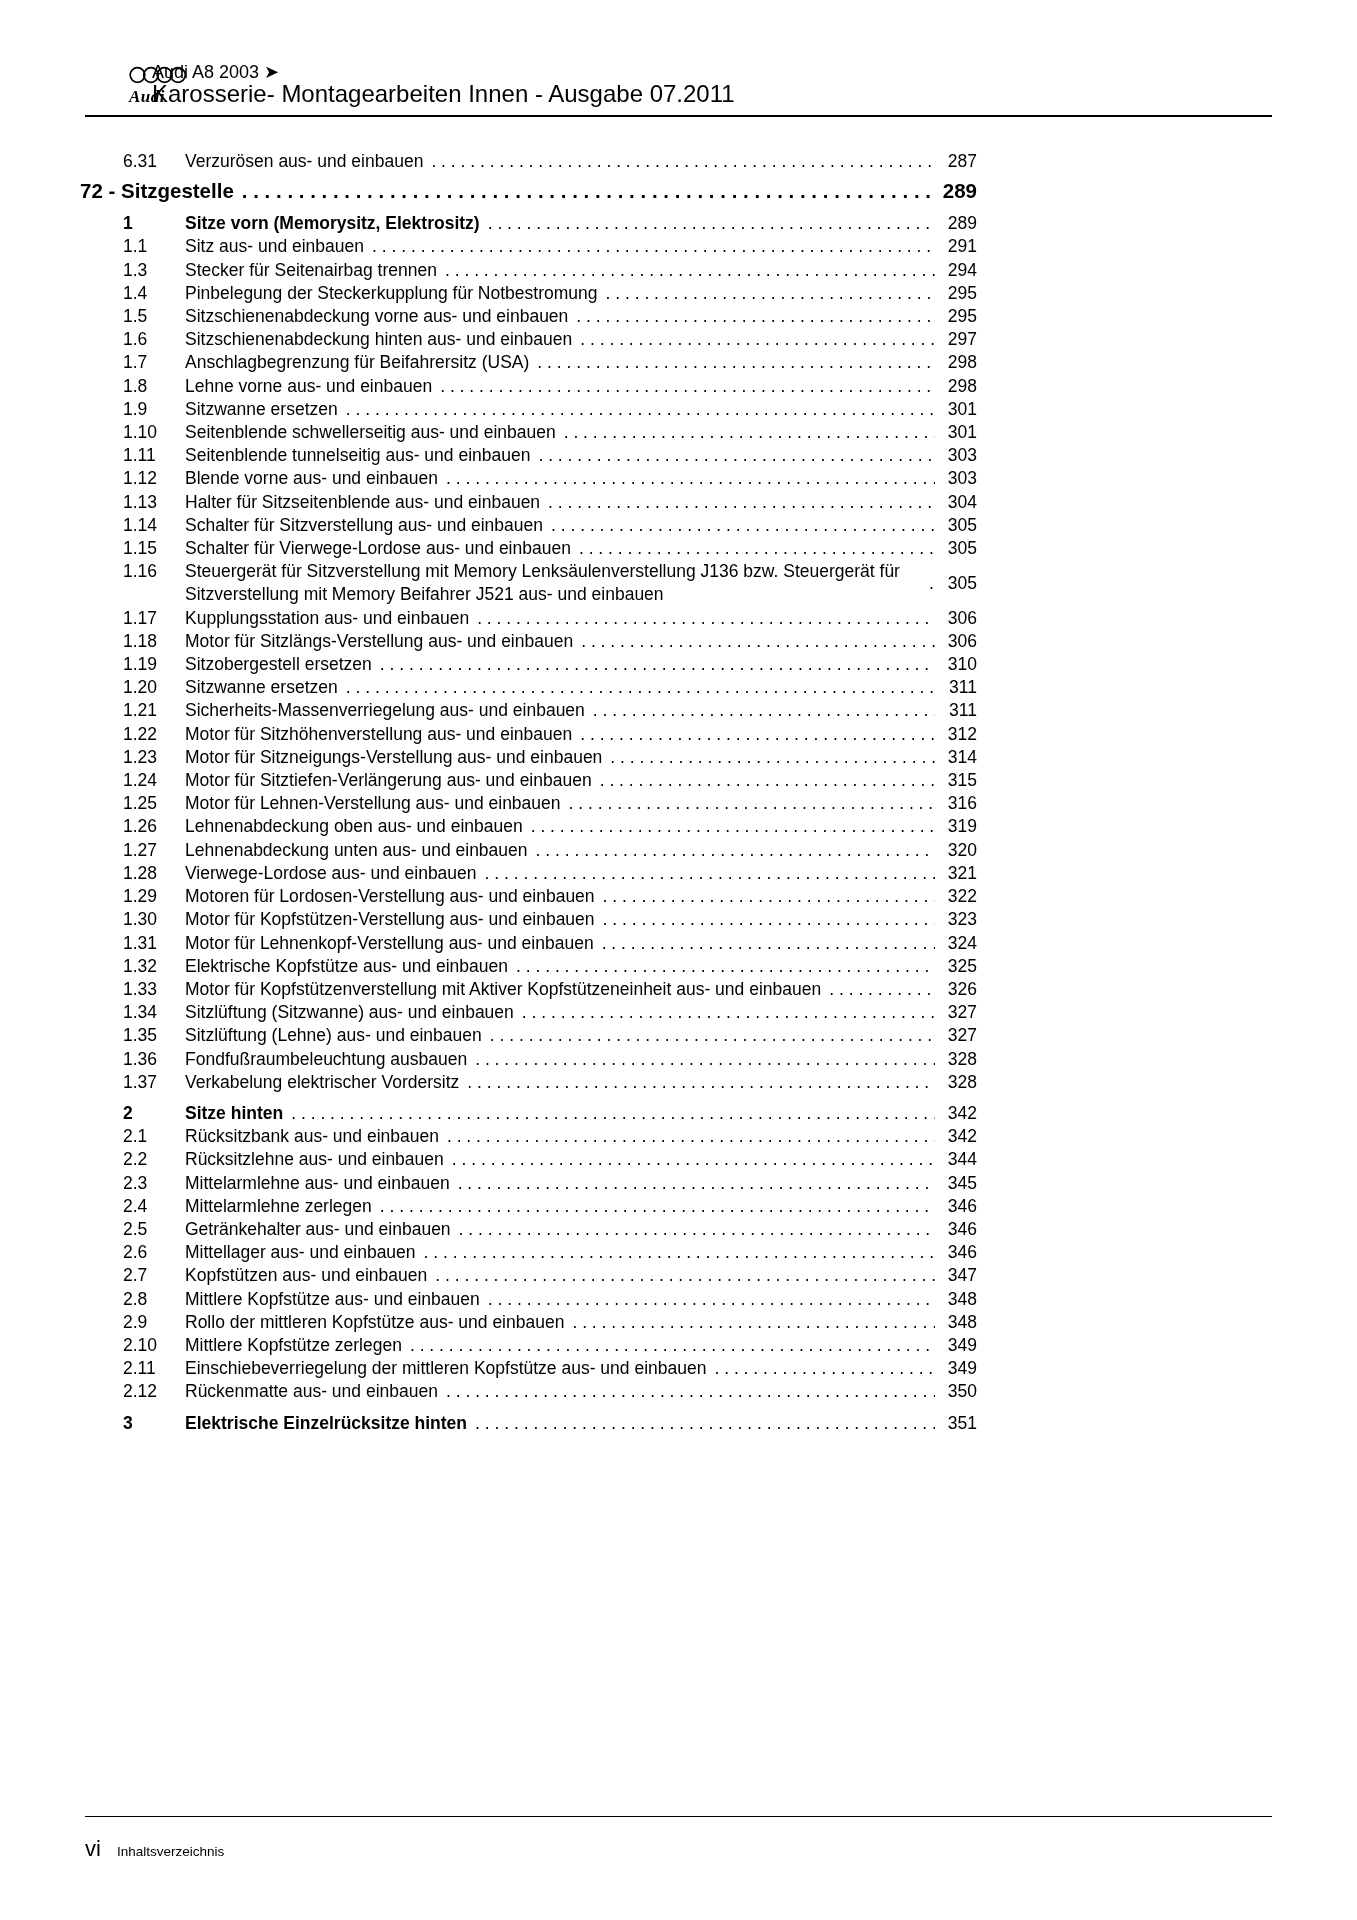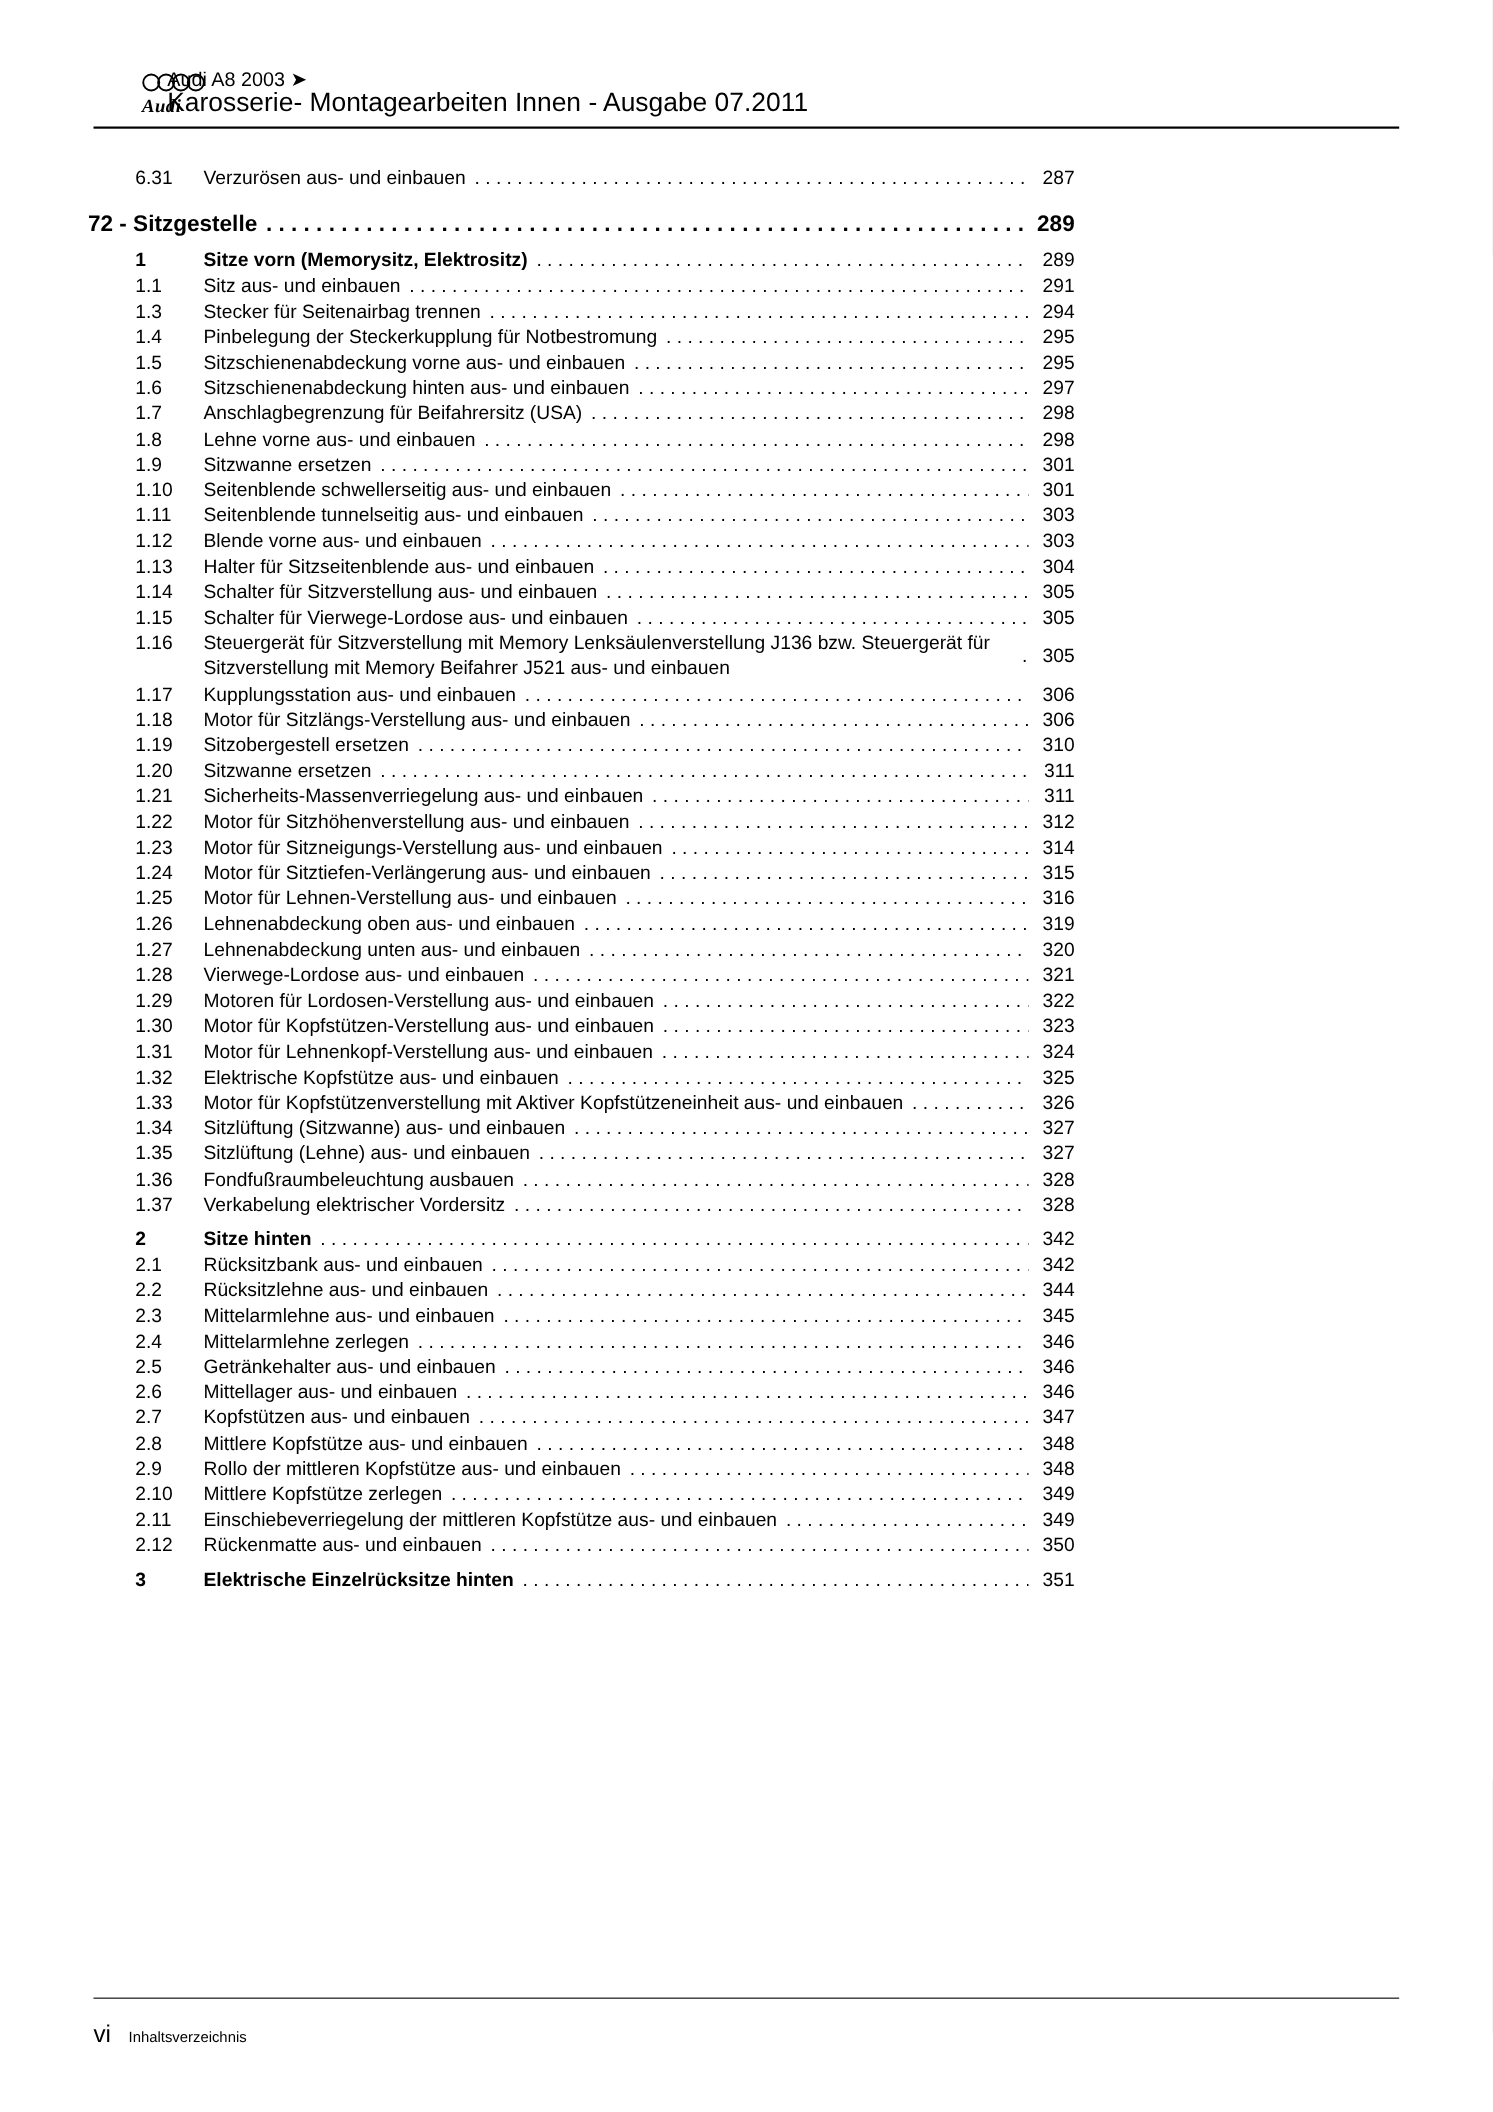--- a/index.html
+++ b/index.html
@@ -66,21 +66,21 @@
   .row .leader::after {
     content: ". . . . . . . . . . . . . . . . . . . . . . . . . . . . . . . . . . . . . . . . . . . . . . . . . . . . . . . . . . . . . . . . . . . . . . . . . . . . . . . . . . . . . . . . . . . . . . . . . . . . . . . . . . . .";
   }
   .row .pagenum { flex: none; min-width: 42px; text-align: right; }
 
   .row.chapter {
     padding-left: 0;
     font-size: 20.5px;
     font-weight: 700;
     line-height: 27px;
-    margin: 17px 0 4px 0;
+    margin: 4px 0 4px 0;
   }
   .row.section { margin-top: 8px; }
   .row.section .num,
   .row.section .title { font-weight: 700; }
 
   
   .ftr-rule {
     position: absolute;
     top: 1816px; left: 85px; right: 85px;
     height: 1px; background: #000;

